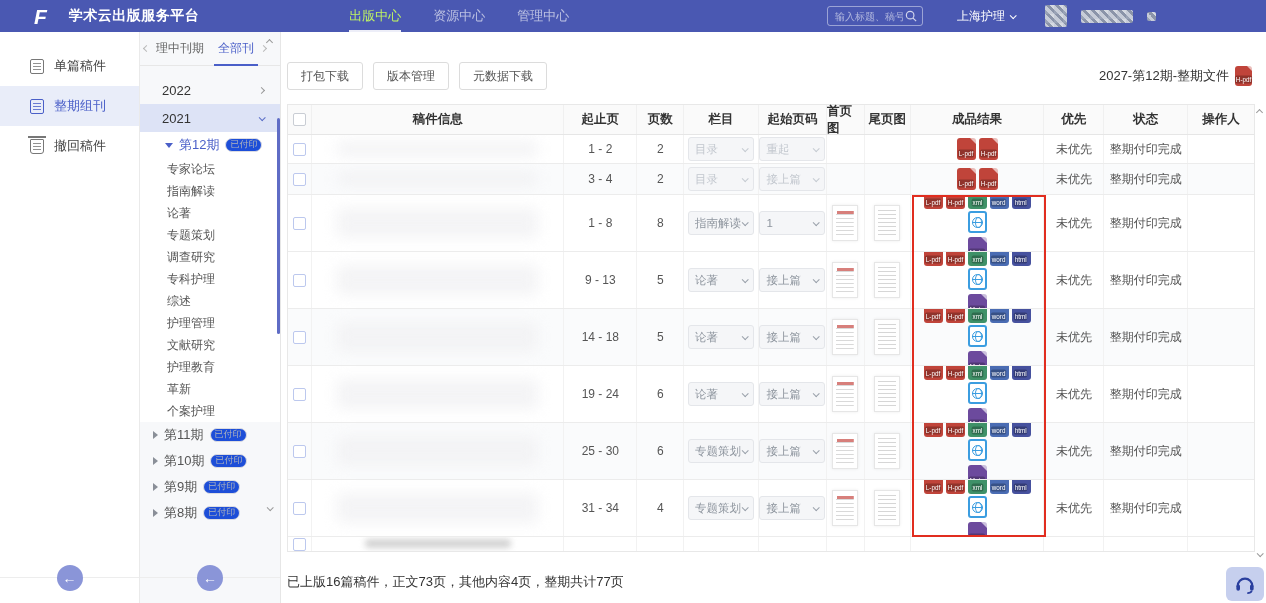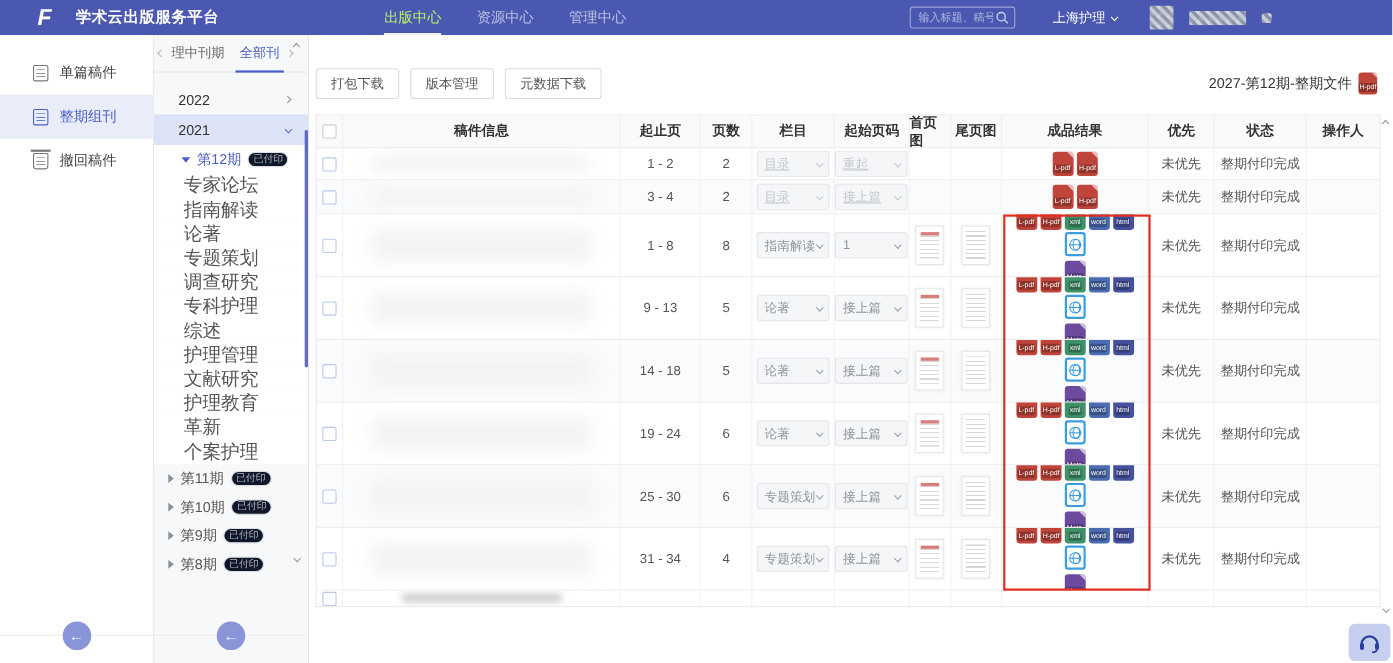--- a/index.html
+++ b/index.html
@@ -52,22 +52,22 @@
   .year-row{display:flex;align-items:center;justify-content:space-between;height:28px;padding:0 16px 0 22px;color:#333;cursor:pointer;}
   .year-row.selected{background:#dde3f6;color:#333;}
   .year-row.selected .chev{color:#5a6ec7;}
   .year-chev{color:#999;}
   .issue-row{display:flex;align-items:center;gap:6px;height:26px;padding-left:13px;cursor:pointer;}
   .issue-row.current{padding-left:25px;background:#fff;}
   .issue-label{color:#4a5fc8;}
   .issue-label.dark{color:#555;}
   .tri-down{width:0;height:0;border-left:4px solid transparent;border-right:4px solid transparent;border-top:5px solid #4a5fc8;}
   .tri-right{width:0;height:0;border-top:4px solid transparent;border-bottom:4px solid transparent;border-left:5px solid #8a8f98;}
-  .badge{font-size:9px;color:#b2b5bb;background:#0f172a;border:1px solid #dddde2;border-radius:8px;padding:1px 4px;line-height:1.1;white-space:nowrap;}
-  .cat-row{height:22px;line-height:22px;padding-left:27px;color:#555;background:#fff;cursor:pointer;font-size:17px;}
+  .badge{font-size:9px;color:#b2b5bb;background:#1d4ed8;border:1px solid #dddde2;border-radius:8px;padding:1px 4px;line-height:1.1;white-space:nowrap;}
+  .cat-row{height:22px;line-height:22px;padding-left:27px;color:#555;background:#fff;cursor:pointer;font-size:12px;}
   .vthumb{position:absolute;right:0;top:86px;width:3px;height:216px;background:#5f6cc5;border-radius:2px;}
   .scroll-hint{position:absolute;color:#9a9a9a;}
   .panel-up{top:8px;right:8px;}
   .panel-down{bottom:92px;right:8px;}
 
   
   .content{position:relative;flex:1;background:#fff;overflow:hidden;}
   .toolbar{display:flex;align-items:center;justify-content:space-between;margin:30px 14px 0 6px;}
   .btn-group{display:flex;gap:10px;}
   .tbtn{height:28px;padding:0 13px;background:#fff;border:1px solid #dcdcdc;border-radius:3px;font-size:12px;color:#555;display:flex;align-items:center;cursor:pointer;white-space:nowrap;}
@@ -82,21 +82,21 @@
   .trow.alt{background:#fafbfc;}
   .trow.partial{border-bottom:none;}
   .cell{display:flex;align-items:center;justify-content:center;border-right:1px solid #f2f2f2;font-size:12px;color:#555;overflow:hidden;}
   .cell:last-child{border-right:none;}
   .cb{width:13px;height:13px;border:1px solid #c9cdd4;border-radius:2px;background:#fff;cursor:pointer;}
   .row-cb{border-color:#bcc8ee;}
   .redact{width:80%;height:55%;background:#f1f1f3;filter:blur(7px);opacity:.8;border-radius:4px;}
   .redact.dark{height:9px;width:58%;background:#c7c7c7;filter:blur(3px);margin-top:2px;align-self:flex-start;}
   .sel{width:66px;height:24px;background:#f5f6f8;border:1px solid #e4e6ea;border-radius:3px;display:flex;align-items:center;justify-content:space-between;padding:0 6px;font-size:11.5px;color:#8e959e;cursor:pointer;white-space:nowrap;}
   .sel .chev{color:#9aa1ab;flex:0 0 auto;}
-  .sel.dis{color:#c2c7ce;text-decoration:underline;}
+  .sel.dis{color:#c2c7ce;}
   .sel.dis .chev{color:#c6cbd2;}
   .thumb{width:26px;height:36px;background:#fff;border:1px solid #e6e6e6;box-shadow:0 0 3px rgba(0,0,0,.08);cursor:pointer;background-repeat:no-repeat;}
   .thumb.first{background-image:linear-gradient(#d77f7b 0 0),repeating-linear-gradient(180deg,#d9d9d9 0 1px,transparent 1px 4px);background-position:50% 5px,50% 60%;background-size:70% 3px,74% 62%;}
   .thumb.last{background-image:repeating-linear-gradient(180deg,#d6d6d6 0 1px,transparent 1px 4px);background-position:50% 55%;background-size:76% 78%;}
   .icons{display:flex;flex-wrap:wrap;justify-content:center;align-content:center;gap:2px 3px;padding:4px 2px;}
   .brk{flex-basis:100%;height:0;}
   .ficon{position:relative;width:19px;height:22px;border-radius:3px;display:flex;align-items:flex-end;justify-content:center;cursor:pointer;flex:0 0 auto;}
   .ficon::before{content:"";position:absolute;top:0;right:0;width:0;height:0;border-style:solid;border-width:0 6px 6px 0;border-color:transparent rgba(255,255,255,.65) transparent transparent;}
   .flabel{font-size:7px;line-height:9px;color:#fff;background:rgba(0,0,0,.25);border-radius:2px;padding:0 1px;margin-bottom:2px;white-space:nowrap;transform:scale(.9);}
   .ficon.web{background:#fff;border:2px solid #3b9de0;}
@@ -680,20 +680,21 @@
               <div class="cell " style="width: 84px;"></div>
               <div class="cell " style="width: 66px;"></div>
             </div>
           </div>
         <div class="red-box"></div>
       </div>
 
       <span class="chev up scroll-hint main-up"></span>
       <span class="chev down scroll-hint main-down"></span>
 
+      <div class="summary">已上版16篇稿件，正文73页，其他内容4页，整期共计77页</div>
 
       <div class="cs-btn">
         <svg width="22" height="20" viewBox="0 0 24 22">
           <path d="M4 13a8 8 0 0 1 16 0" fill="none" stroke="#2a3f9e" stroke-width="2.4"></path>
           <rect x="2.5" y="11.5" width="4" height="7" rx="2" fill="#2a3f9e"></rect>
           <rect x="17.5" y="11.5" width="4" height="7" rx="2" fill="#2a3f9e"></rect>
           <path d="M19.5 18.5a5 3.5 0 0 1-5 2.5" fill="none" stroke="#2a3f9e" stroke-width="1.8"></path>
         </svg>
       </div>
     </main>

